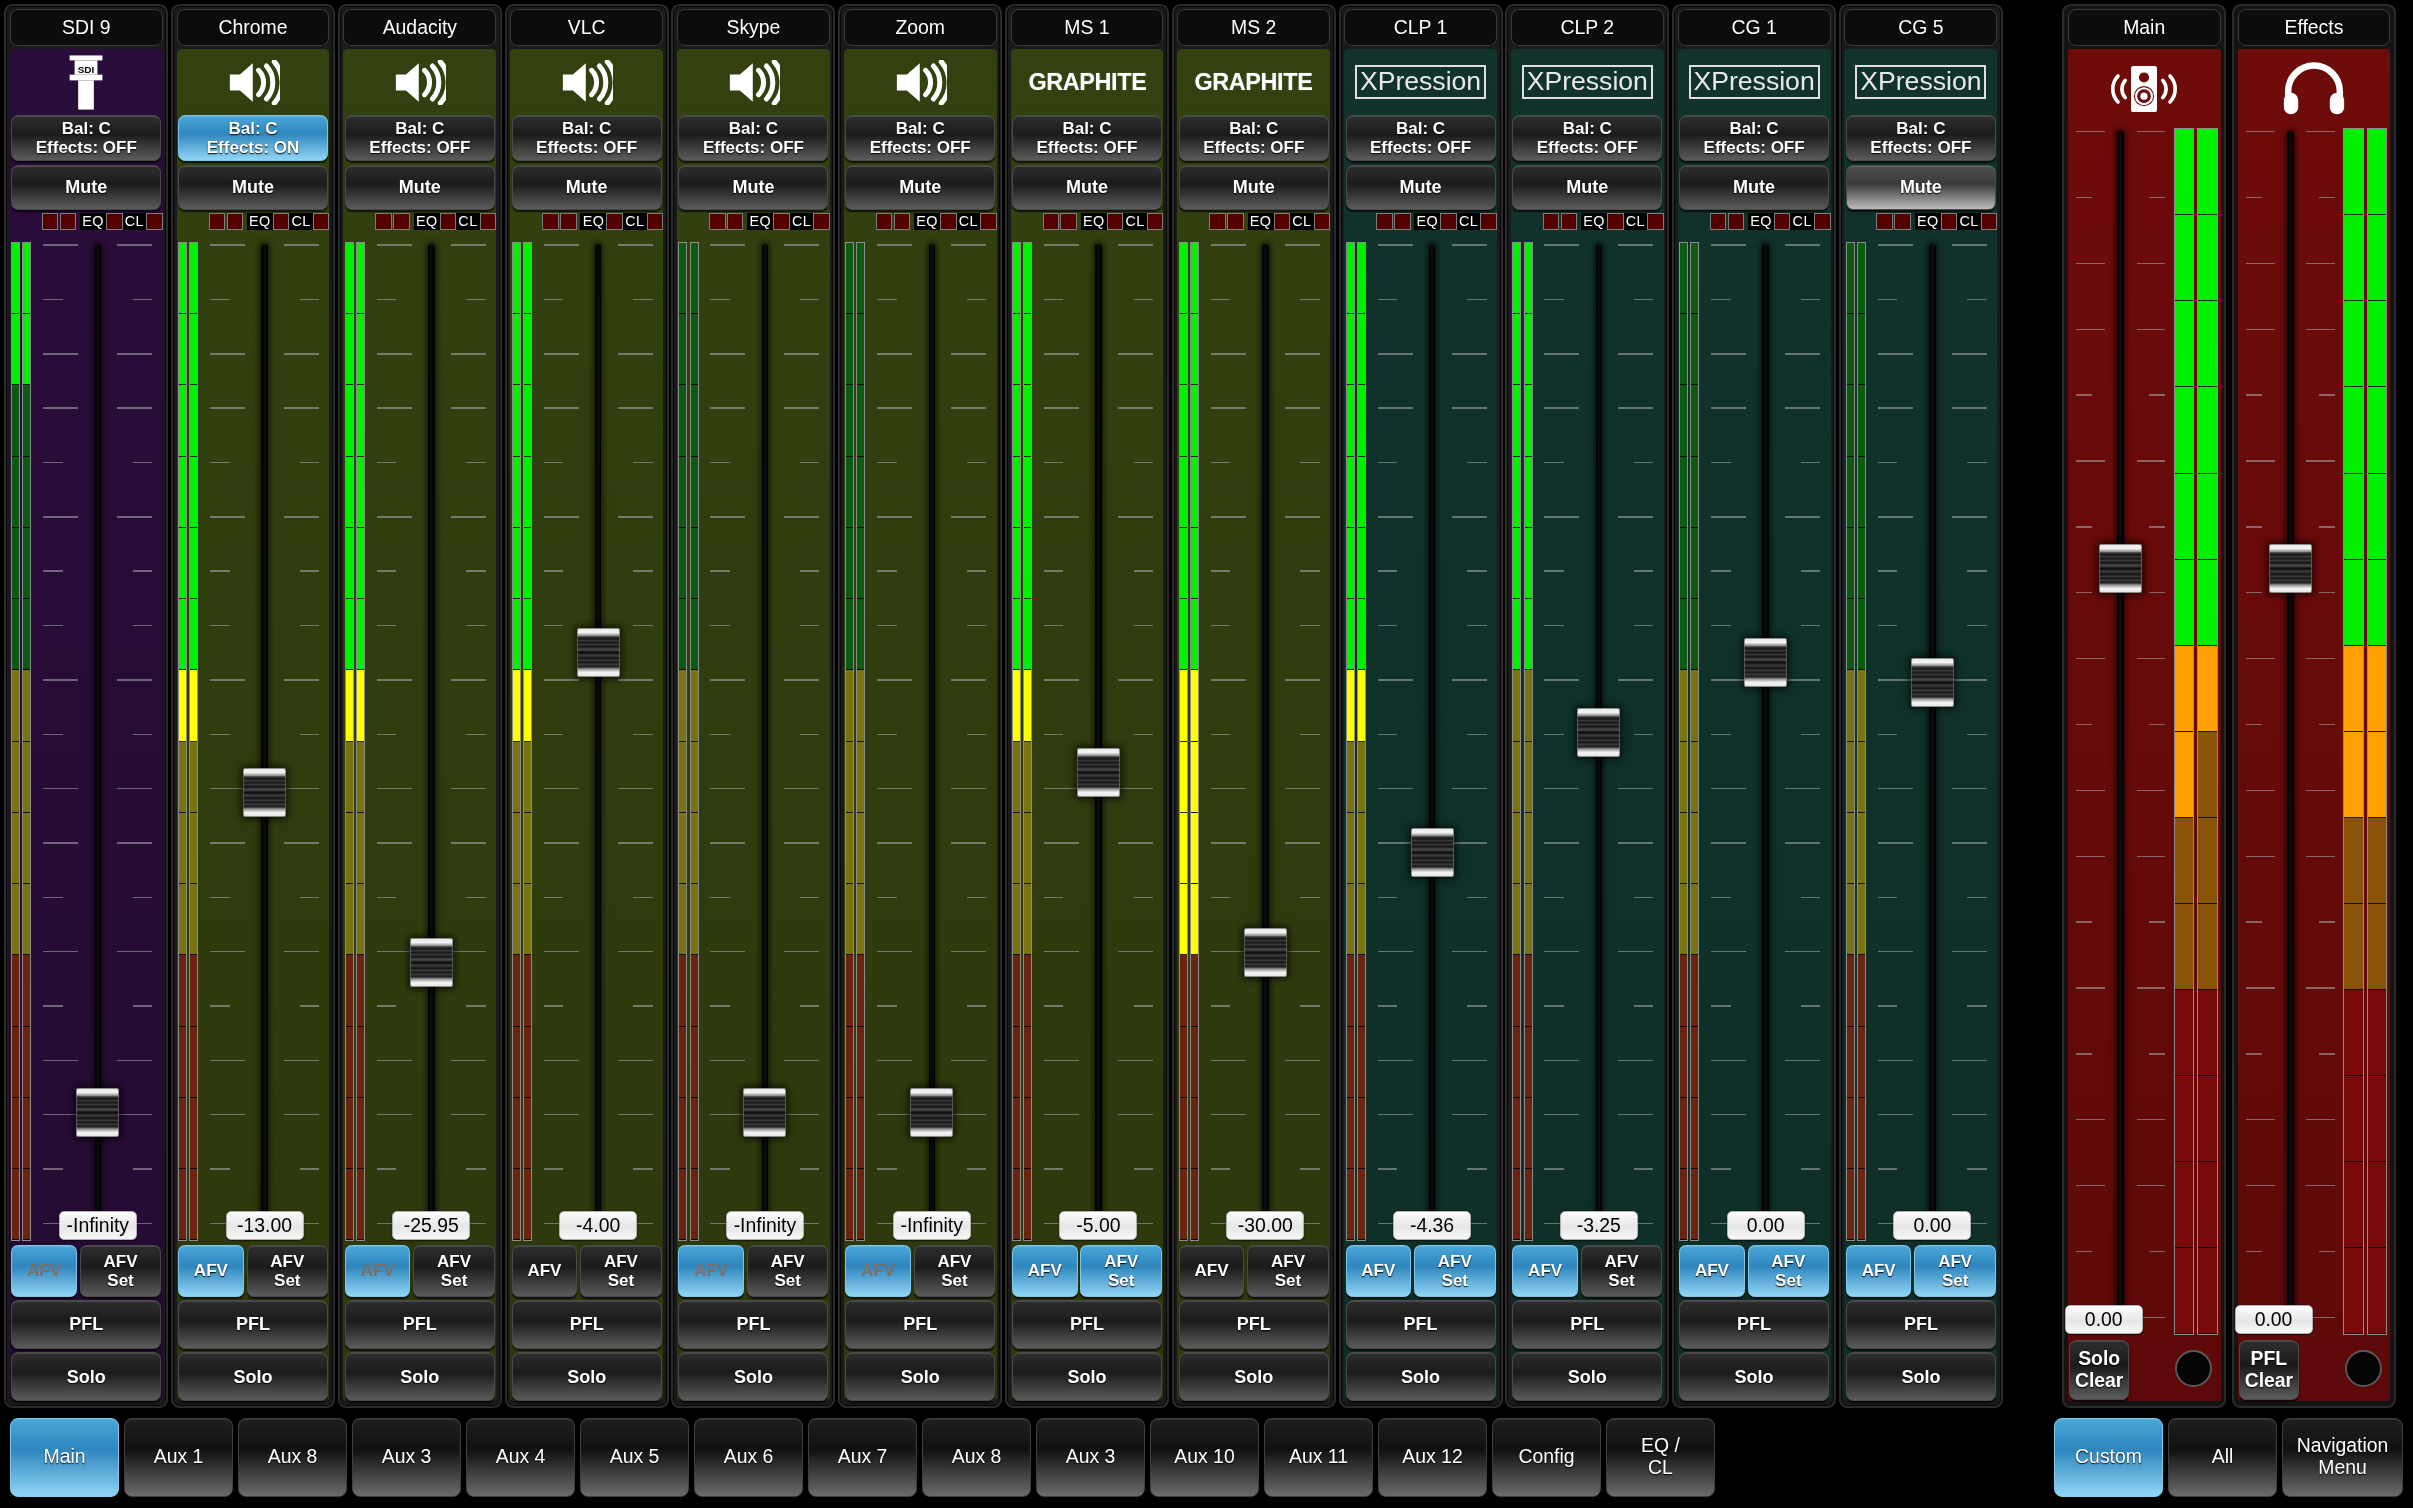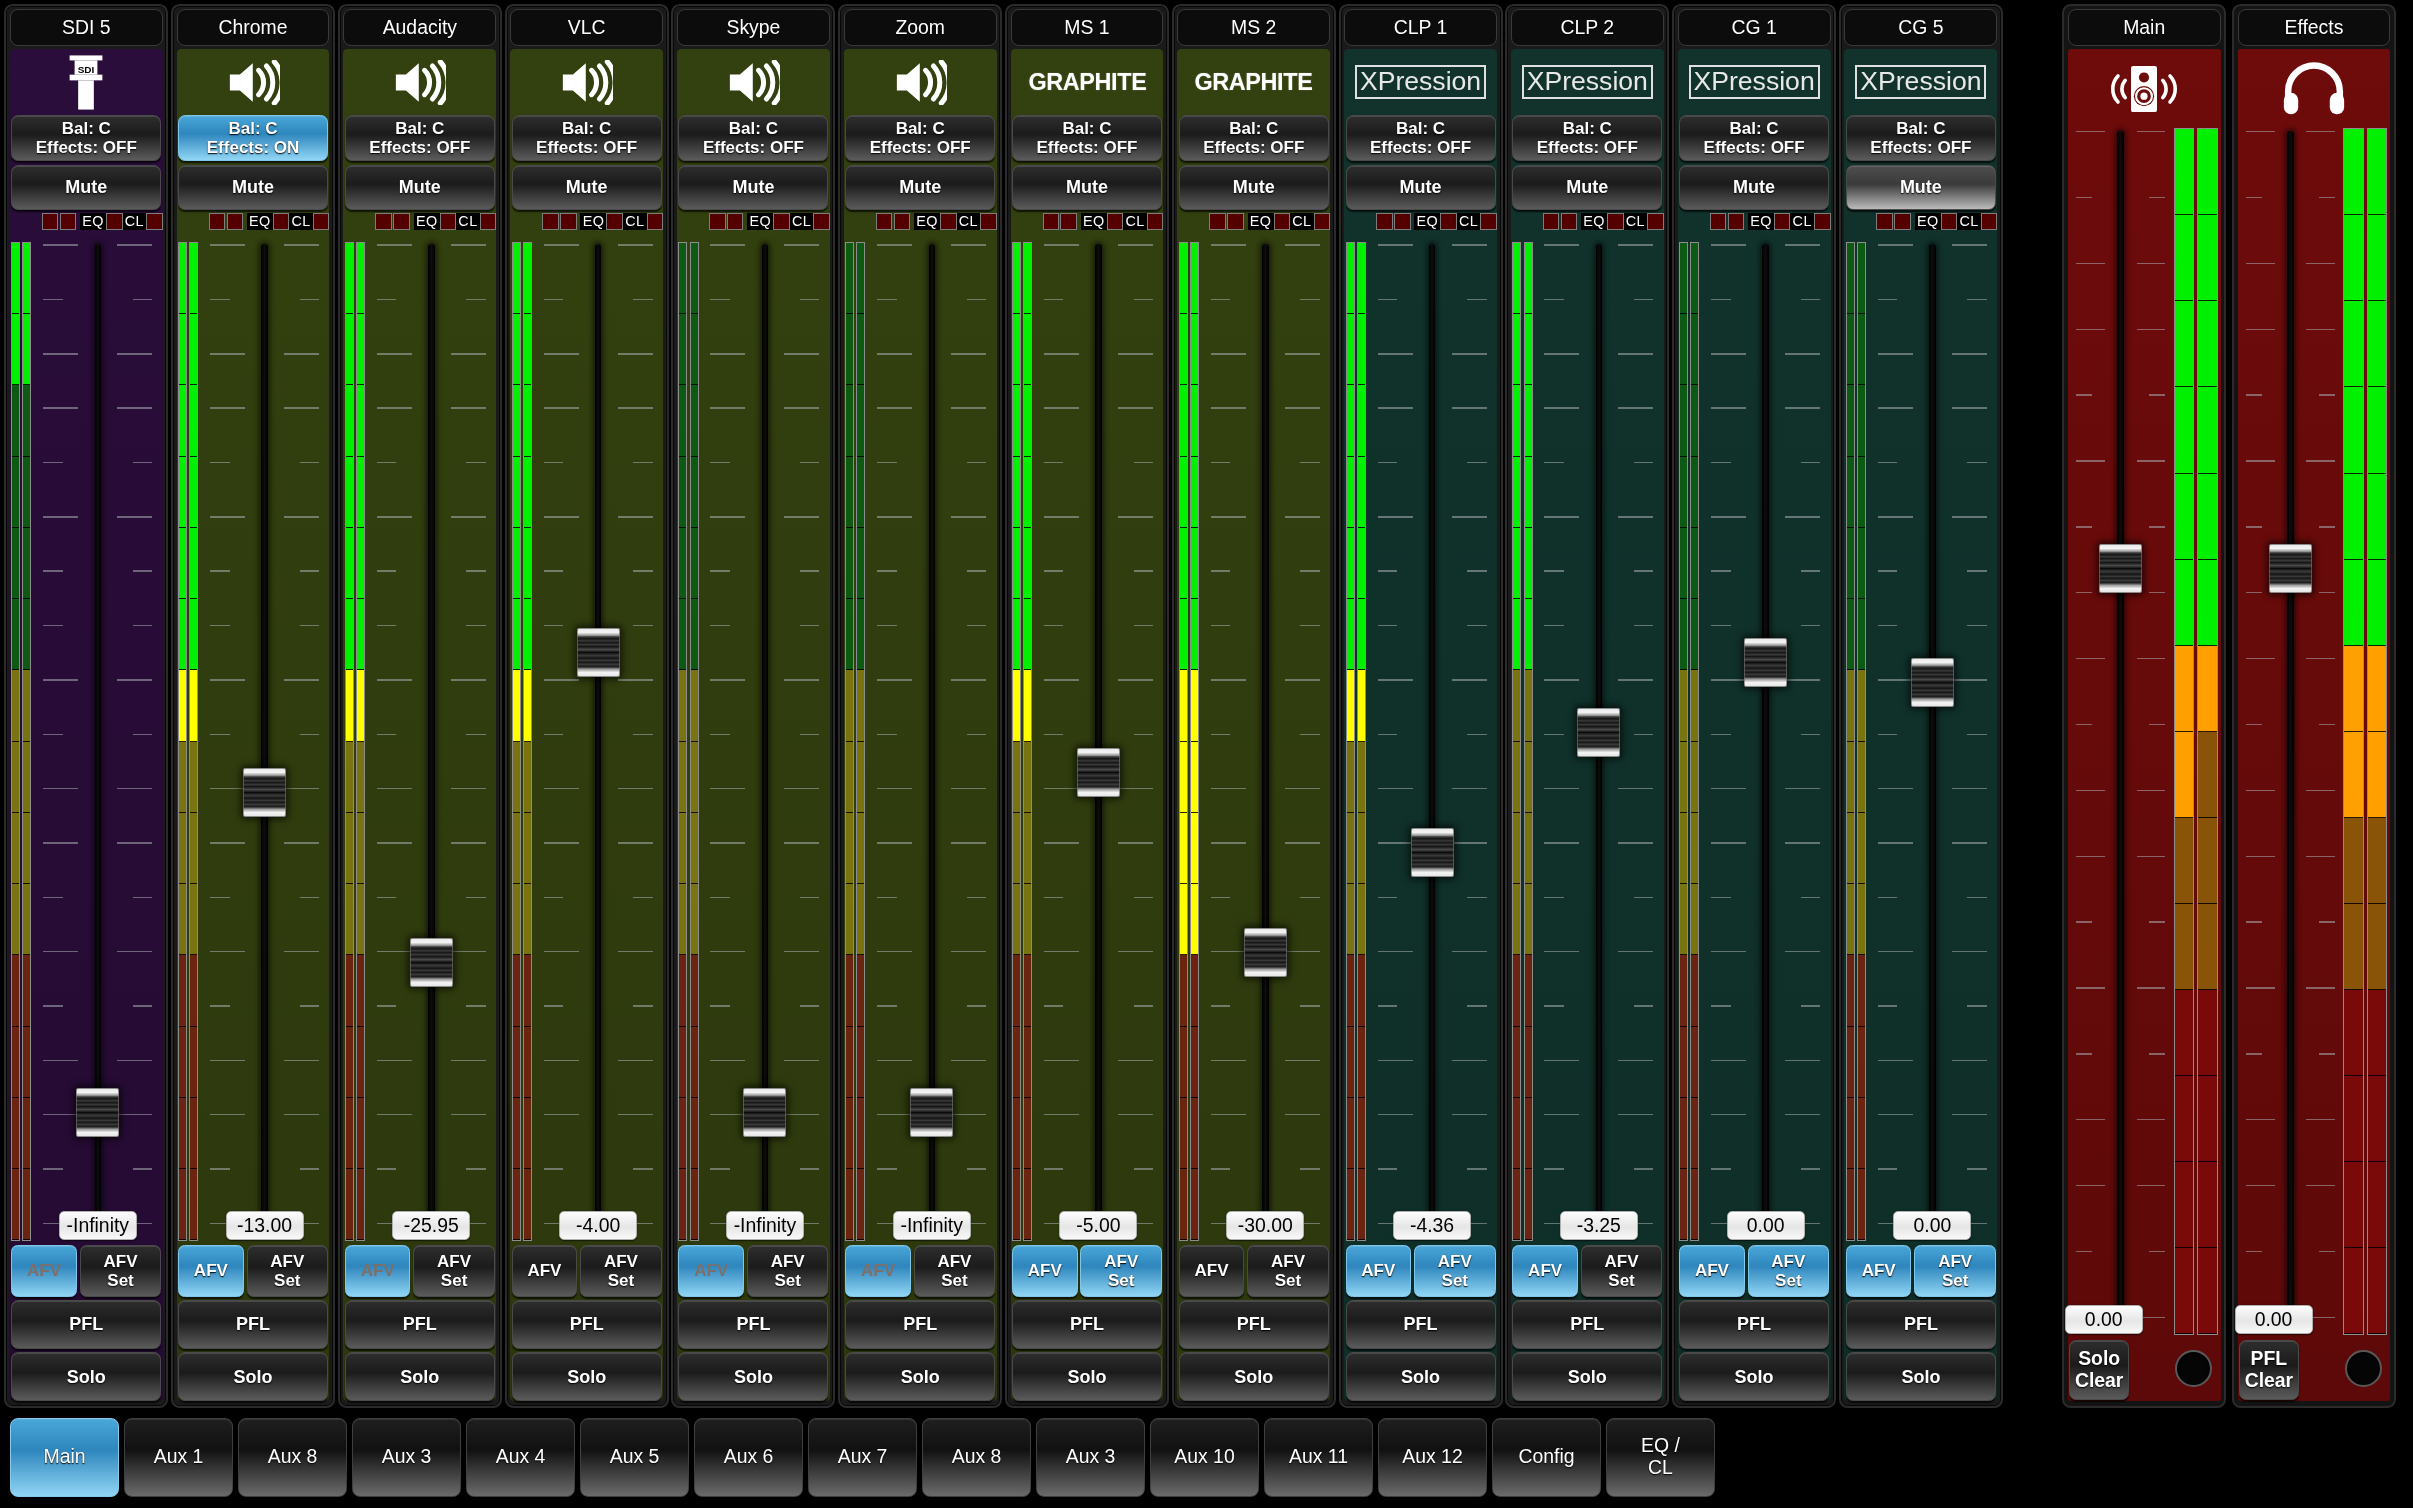--- a/index.html
+++ b/index.html
@@ -278,21 +278,21 @@
   .bbtn.wide { width: 121px; }
 </style>
 </head>
 <body>
 
 <div id="app">
 
   <div class="top-area">
     <div class="strips-wrap" id="strips">
         <div class="strip">
-    <div class="strip-label">SDI 5</div>
+    <div class="strip-label">SDI 9</div>
     <div class="strip-body bg-purple">
 
       <div class="icon-area">
               <svg width="42" height="57" viewBox="0 0 58 80">
     <rect x="6" y="2" width="46" height="7" fill="#fff"></rect>
     <rect x="13" y="9" width="32" height="20" fill="#fff"></rect>
     <rect x="6" y="29" width="46" height="8" fill="#fff"></rect>
     <rect x="18" y="37" width="22" height="41" fill="#fff"></rect>
     <text x="29" y="26" font-size="14" font-family="Liberation Sans, sans-serif" font-weight="bold" fill="#000" text-anchor="middle">SDI</text>
   </svg>
@@ -1981,16 +1981,27 @@
         <div class="bbtn">
           <span>Aux 12</span>
         </div>
         <div class="bbtn">
           <span>Config</span>
         </div>
         <div class="bbtn">
           <span>EQ /<br>CL</span>
         </div>
       </div>
+    <div class="bb-right" id="bb-right">
+        <div class="bbtn on">
+          <span>Custom</span>
+        </div>
+        <div class="bbtn">
+          <span>All</span>
+        </div>
+        <div class="bbtn wide">
+          <span>Navigation<br>Menu</span>
+        </div>
+      </div>
   </div>
 
 </div>
 
 
 </body></html>

